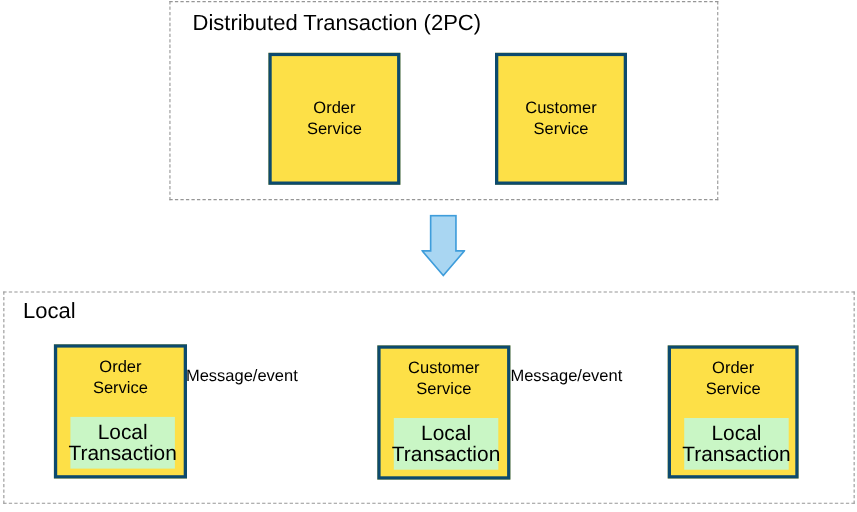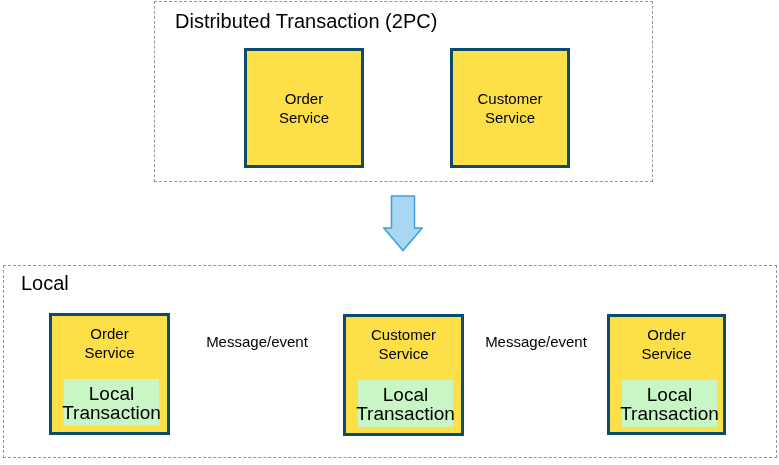--- a/index.html
+++ b/index.html
@@ -68,21 +68,21 @@
     font-size: 19px;
     line-height: 19px;
     white-space: pre-line;
   }
 
   .msg-label {
     position: absolute;
     top: 67px;
     font-size: 15px;
     line-height: 18px;
-    text-align: center;
+    text-align: left;
     white-space: nowrap;
   }
   .msg-label.l0 { left: 165px; width: 176px; }
   .msg-label.l1 { left: 460px; width: 144px; }
 
   .down-arrow {
     position: absolute;
     left: 383px; top: 195px;
     width: 40px; height: 57px;
   }

